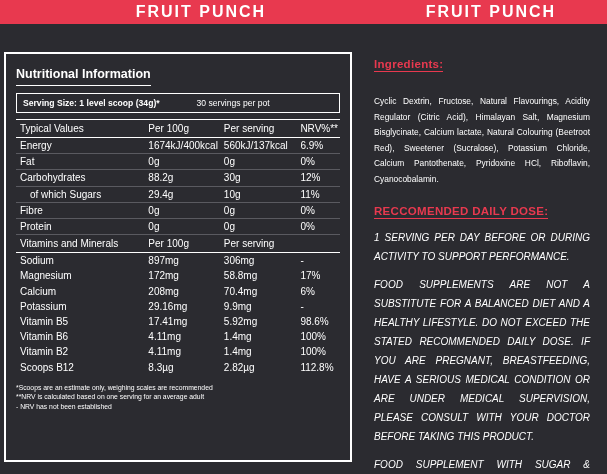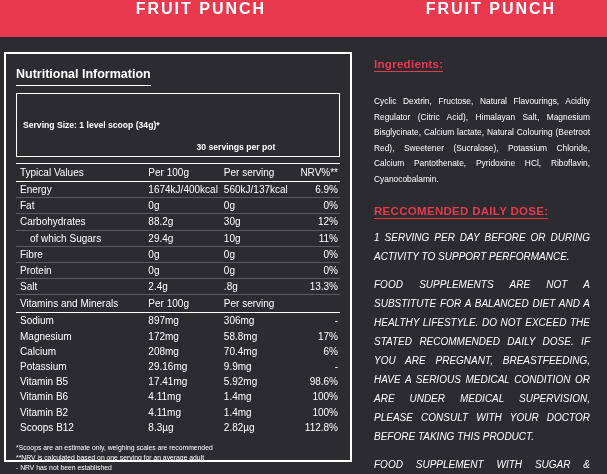--- a/index.html
+++ b/index.html
@@ -12,24 +12,24 @@
   .page {
     position: relative;
     width: 607px; height: 474px;
     background: #2b2b30;
     overflow: hidden;
   }
   
   .header {
     position: absolute;
     top: 0; left: 0;
-    width: 607px; height: 37px;
+    width: 607px; height: 24px;
     background: #e8394f;
     display: flex;
-    align-items: flex-start;
+    align-items: center;
     padding-left: 27px;
   }
   .header-title {
     color: #ffffff;
     font-size: 16px;
     letter-spacing: 2px;
     font-weight: bold;
     text-align: center;
   }
   .header-left { width: 364px; }
@@ -57,21 +57,21 @@
   .serving-box {
     margin-top: 7px;
     border: 1px solid #ffffff;
     padding: 4px 6px;
     display: flex;
     align-items: center;
     color: #ffffff;
     font-size: 8.6px;
   }
   .serving-box .sv-left { font-weight: bold; width: 56%; }
-  .serving-box .sv-right { width: 44%; font-weight: bold; margin-top: 44px; }
+  .serving-box .sv-right { width: 44%; font-weight: normal; }
 
   table.nut {
     margin-top: 6px;
     width: 100%;
     border-collapse: collapse;
     color: #ffffff;
     font-size: 10px;
   }
   table.nut td {
     padding: 2.1px 2px 2.1px 4px;
@@ -85,21 +85,21 @@
   }
   table.nut tr.subhead td {
     border-bottom: 1px solid #ffffff;
     border-top: 1px solid #ffffff;
     padding-top: 3px; padding-bottom: 3px;
   }
   table.nut tr.nb td { border-bottom: none; }
   td.c1 { width: 41%; }
   td.c2 { width: 23%; }
   td.c3 { width: 24%; }
-  td.c4 { width: 12%; text-align: right; }
+  td.c4 { width: 12%; }
   .indent { padding-left: 14px !important; }
 
   .footnotes {
     margin-top: 8px;
     color: #ffffff;
     font-size: 6.8px;
     line-height: 1.45;
   }
 
   
@@ -191,26 +191,20 @@
             <td class="c1">Fibre</td>
             <td class="c2">0g</td>
             <td class="c3">0g</td>
             <td class="c4">0%</td>
           </tr>
           <tr>
             <td class="c1">Protein</td>
             <td class="c2">0g</td>
             <td class="c3">0g</td>
             <td class="c4">0%</td>
-          </tr>
-          <tr>
-            <td class="c1">Salt</td>
-            <td class="c2">2.4g</td>
-            <td class="c3">.8g</td>
-            <td class="c4">13.3%</td>
           </tr>
 
           <tr class="subhead">
             <td class="c1">Vitamins and Minerals</td>
             <td class="c2">Per 100g</td>
             <td class="c3">Per serving</td>
             <td class="c4"></td>
           </tr>
           <tr class="nb">
             <td class="c1">Sodium</td>

